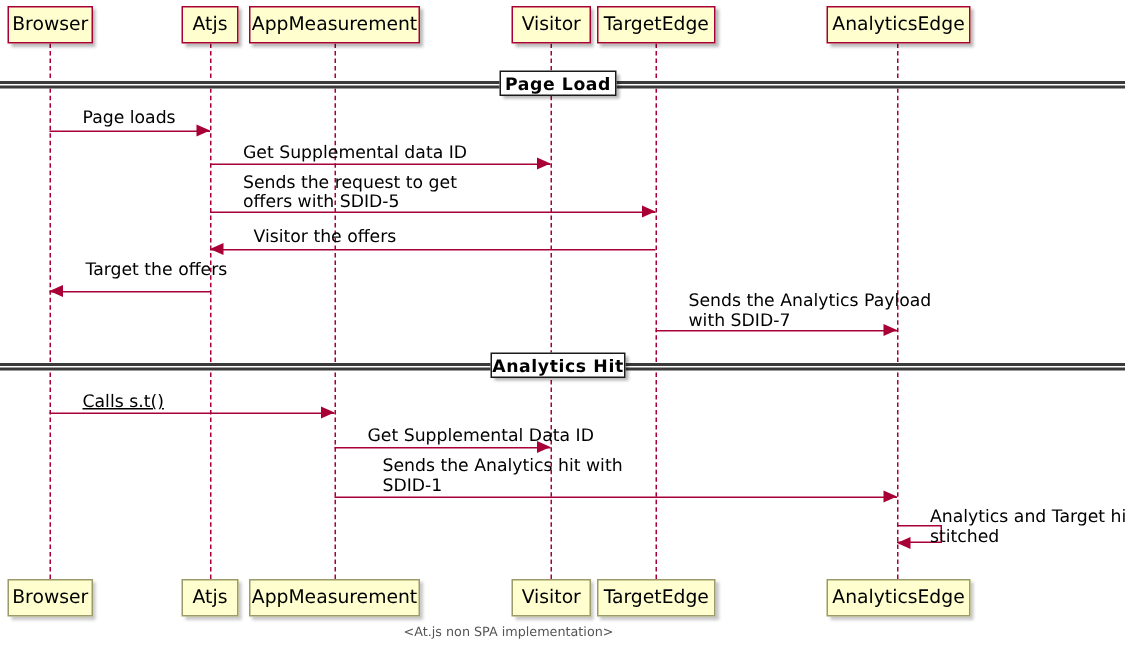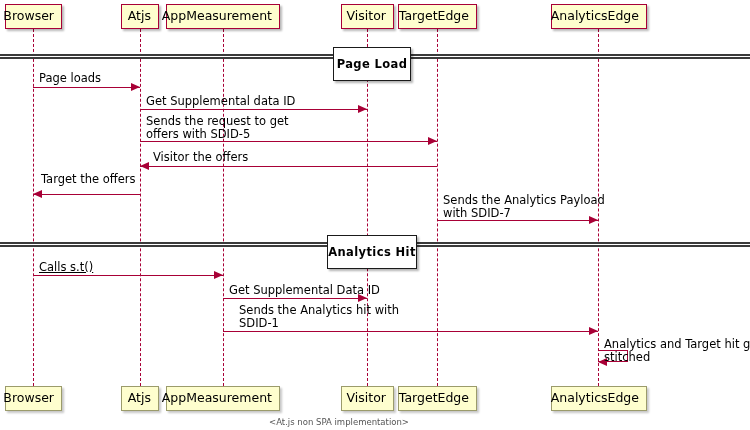--- a/index.html
+++ b/index.html
@@ -19,21 +19,21 @@
     position:absolute;
     box-sizing:border-box;
     background:#FEFECE;
     border:1.5px solid #A80036;
     box-shadow:2px 2px 2px rgba(0,0,0,0.28);
     font-size:12.5px;
     color:#000000;
     line-height:1;
     display:flex;
     align-items:center;
-    justify-content:flex-end;
+    justify-content:center;
     white-space:nowrap;
     padding:0 7px;
     height:25px;
   }
   .pbox.footer{
     border:1.5px solid #9B9B6B;
     box-shadow:2px 2px 2px rgba(0,0,0,0.22);
   }
 
   
@@ -57,20 +57,21 @@
   }
   .arrowhead.right{ border-left:9px solid #A80036; }
   .arrowhead.left{  border-right:9px solid #A80036; }
 
   .msglabel{
     position:absolute;
     font-size:11.5px;
     color:#000000;
     line-height:13px;
     white-space:pre;
+    margin-left:16px;
   }
 
   
   .selfmsg{
     position:absolute;
     box-sizing:border-box;
     border:1.4px solid #A80036;
     border-left:none;
   }
 
@@ -87,21 +88,21 @@
   .divider-box{
     position:absolute;
     box-sizing:border-box;
     background:#FFFFFF;
     border:1.6px solid #1A1A1A;
     box-shadow:2px 2px 2px rgba(0,0,0,0.30);
     font-size:11.5px;
     font-weight:bold;
     letter-spacing:0.4px;
     color:#000000;
-    height:34px;
+    height:17px;
     display:flex;align-items:center;justify-content:center;
     padding:0 17px;
     white-space:nowrap;
   }
 
   
   .caption{
     position:absolute;
     left:0;width:678px;
     text-align:center;

